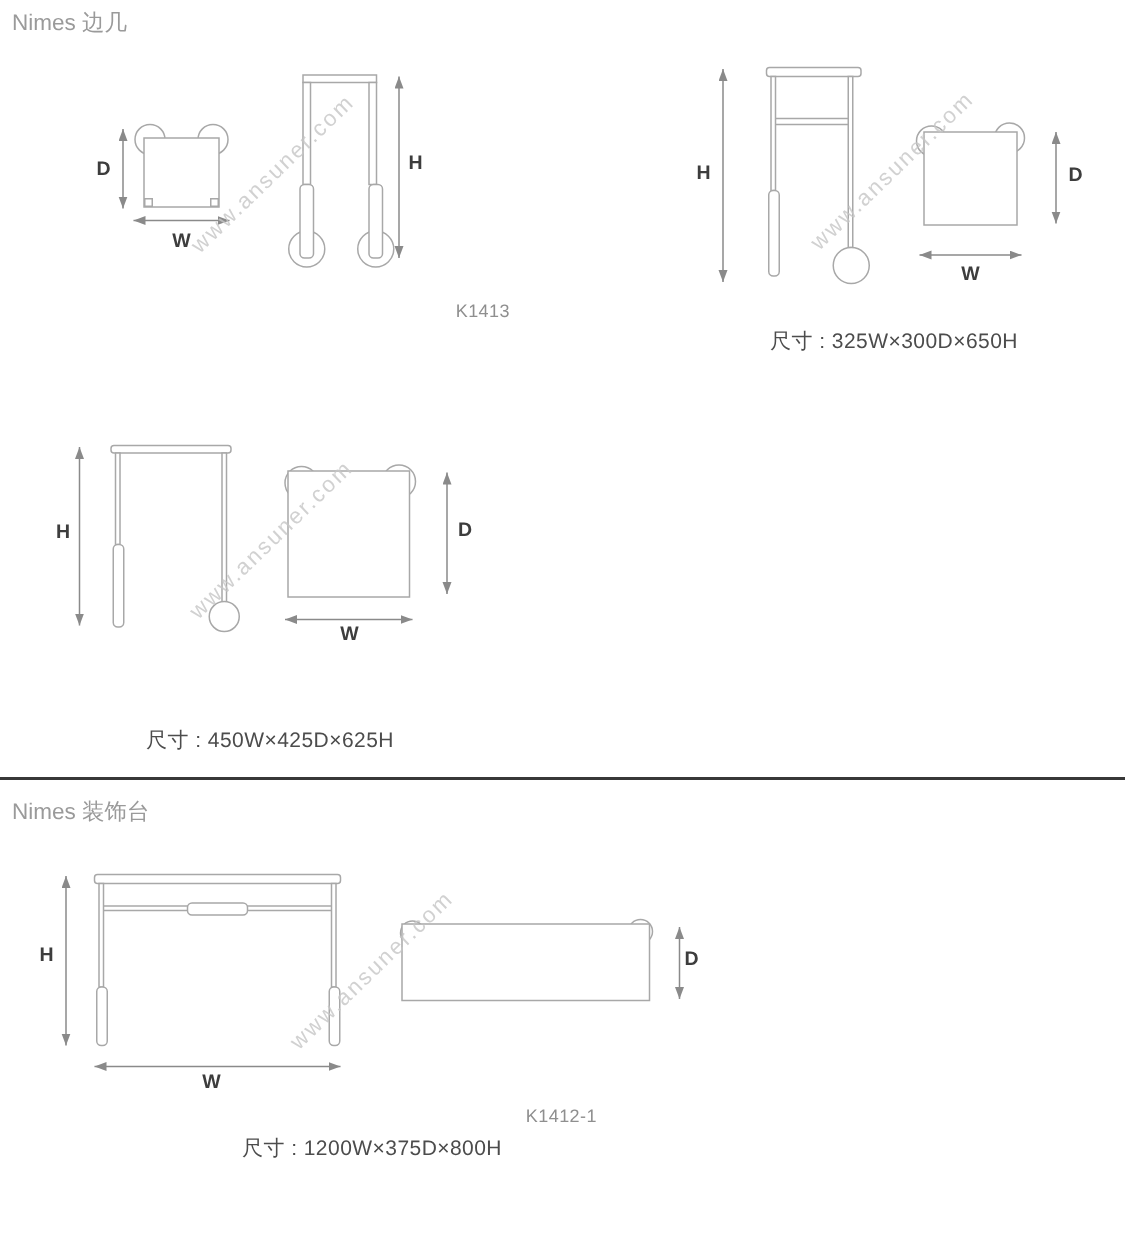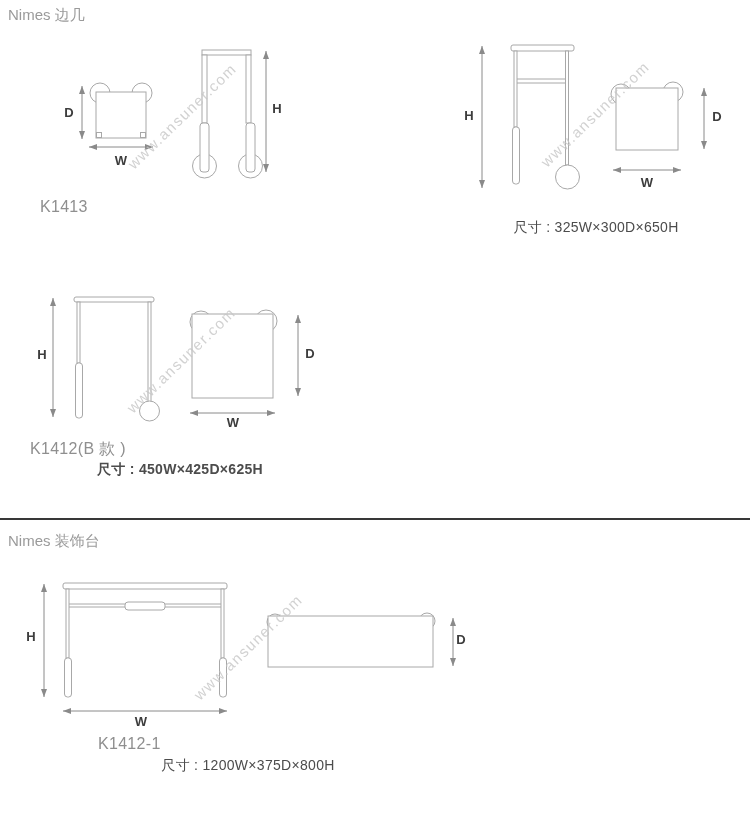--- a/index.html
+++ b/index.html
@@ -1,22 +1,22 @@
 <!DOCTYPE html>
 <html><head>
 <meta charset="utf-8">
 <style>
   html,body{margin:0;padding:0;background:#fff;}
   .page{position:relative;width:750px;height:822px;background:#ffffff;overflow:hidden;
         font-family:"Liberation Sans","DejaVu Sans",sans-serif;}
   .section-title{position:absolute;font-size:15px;color:#9a9a9a;}
   .divider{position:absolute;left:0;width:750px;height:2px;background:#383838;}
   .dim-label{position:absolute;transform:translate(-50%,-50%);font-size:13px;font-weight:bold;color:#3d3d3d;}
-  .product-code{position:absolute;width:300px;text-align:left;transform:translate(-50%,-50%);
-                font-size:16px;color:#8f8f8f;letter-spacing:.3px;}
+  .product-code{position:absolute;width:300px;text-align:right;transform:translate(-50%,-50%);
+                font-size:12px;color:#8f8f8f;letter-spacing:.3px;}
   .product-size{position:absolute;width:320px;text-align:center;transform:translate(-50%,-50%);
                 font-size:14px;color:#4c4c4c;letter-spacing:.3px;}
   .watermark{position:absolute;transform:translate(-50%,-50%) rotate(-44deg);font-size:15px;
              color:#c6c6c6;letter-spacing:1.5px;white-space:nowrap;opacity:.8;pointer-events:none;}
   svg.drawing{position:absolute;}
 </style>
 </head>
 <body>
 
 <div class="page">
@@ -110,22 +110,21 @@
     <g stroke="#8a8a8a">
       <line x1="53" y1="298" x2="53" y2="417" marker-start="url(#arr3)" marker-end="url(#arr3)"></line>
       <line x1="298" y1="315" x2="298" y2="396" marker-start="url(#arr3)" marker-end="url(#arr3)"></line>
       <line x1="190" y1="413" x2="275" y2="413" marker-start="url(#arr3)" marker-end="url(#arr3)"></line>
     </g>
   </svg>
   <span class="dim-label" style="left:42px;top:354px;">H</span>
   <span class="dim-label" style="left:310px;top:353px;">D</span>
   <span class="dim-label" style="left:233px;top:422px;">W</span>
   <span class="watermark" style="left:181px;top:360px;">www.ansuner.com</span>
-  <div class="product-code" style="left:180px;top:449px;">K1412(B 款 )</div>
-  <div class="product-size" style="left:180px;top:470px;font-weight:bold;">尺寸 : 450W×425D×625H</div>
+  <div class="product-size" style="left:180px;top:494px;">尺寸 : 450W×425D×625H</div>
 
   <div class="divider" style="top:518px;"></div>
   <div class="section-title" style="left:8px;top:532px;">Nimes 装饰台</div>
 
   <svg class="drawing" style="left:38px;top:578px;" width="425" height="140" viewBox="38 578 425 140" fill="none" stroke="#a8a8a8" stroke-width="1">
     <defs>
       <marker id="arr4" markerUnits="userSpaceOnUse" markerWidth="9" markerHeight="8" refX="8" refY="3" orient="auto-start-reverse">
         <path d="M0,0 L8,3 L0,6 Z" fill="#8a8a8a" stroke="none"></path>
       </marker>
     </defs>

